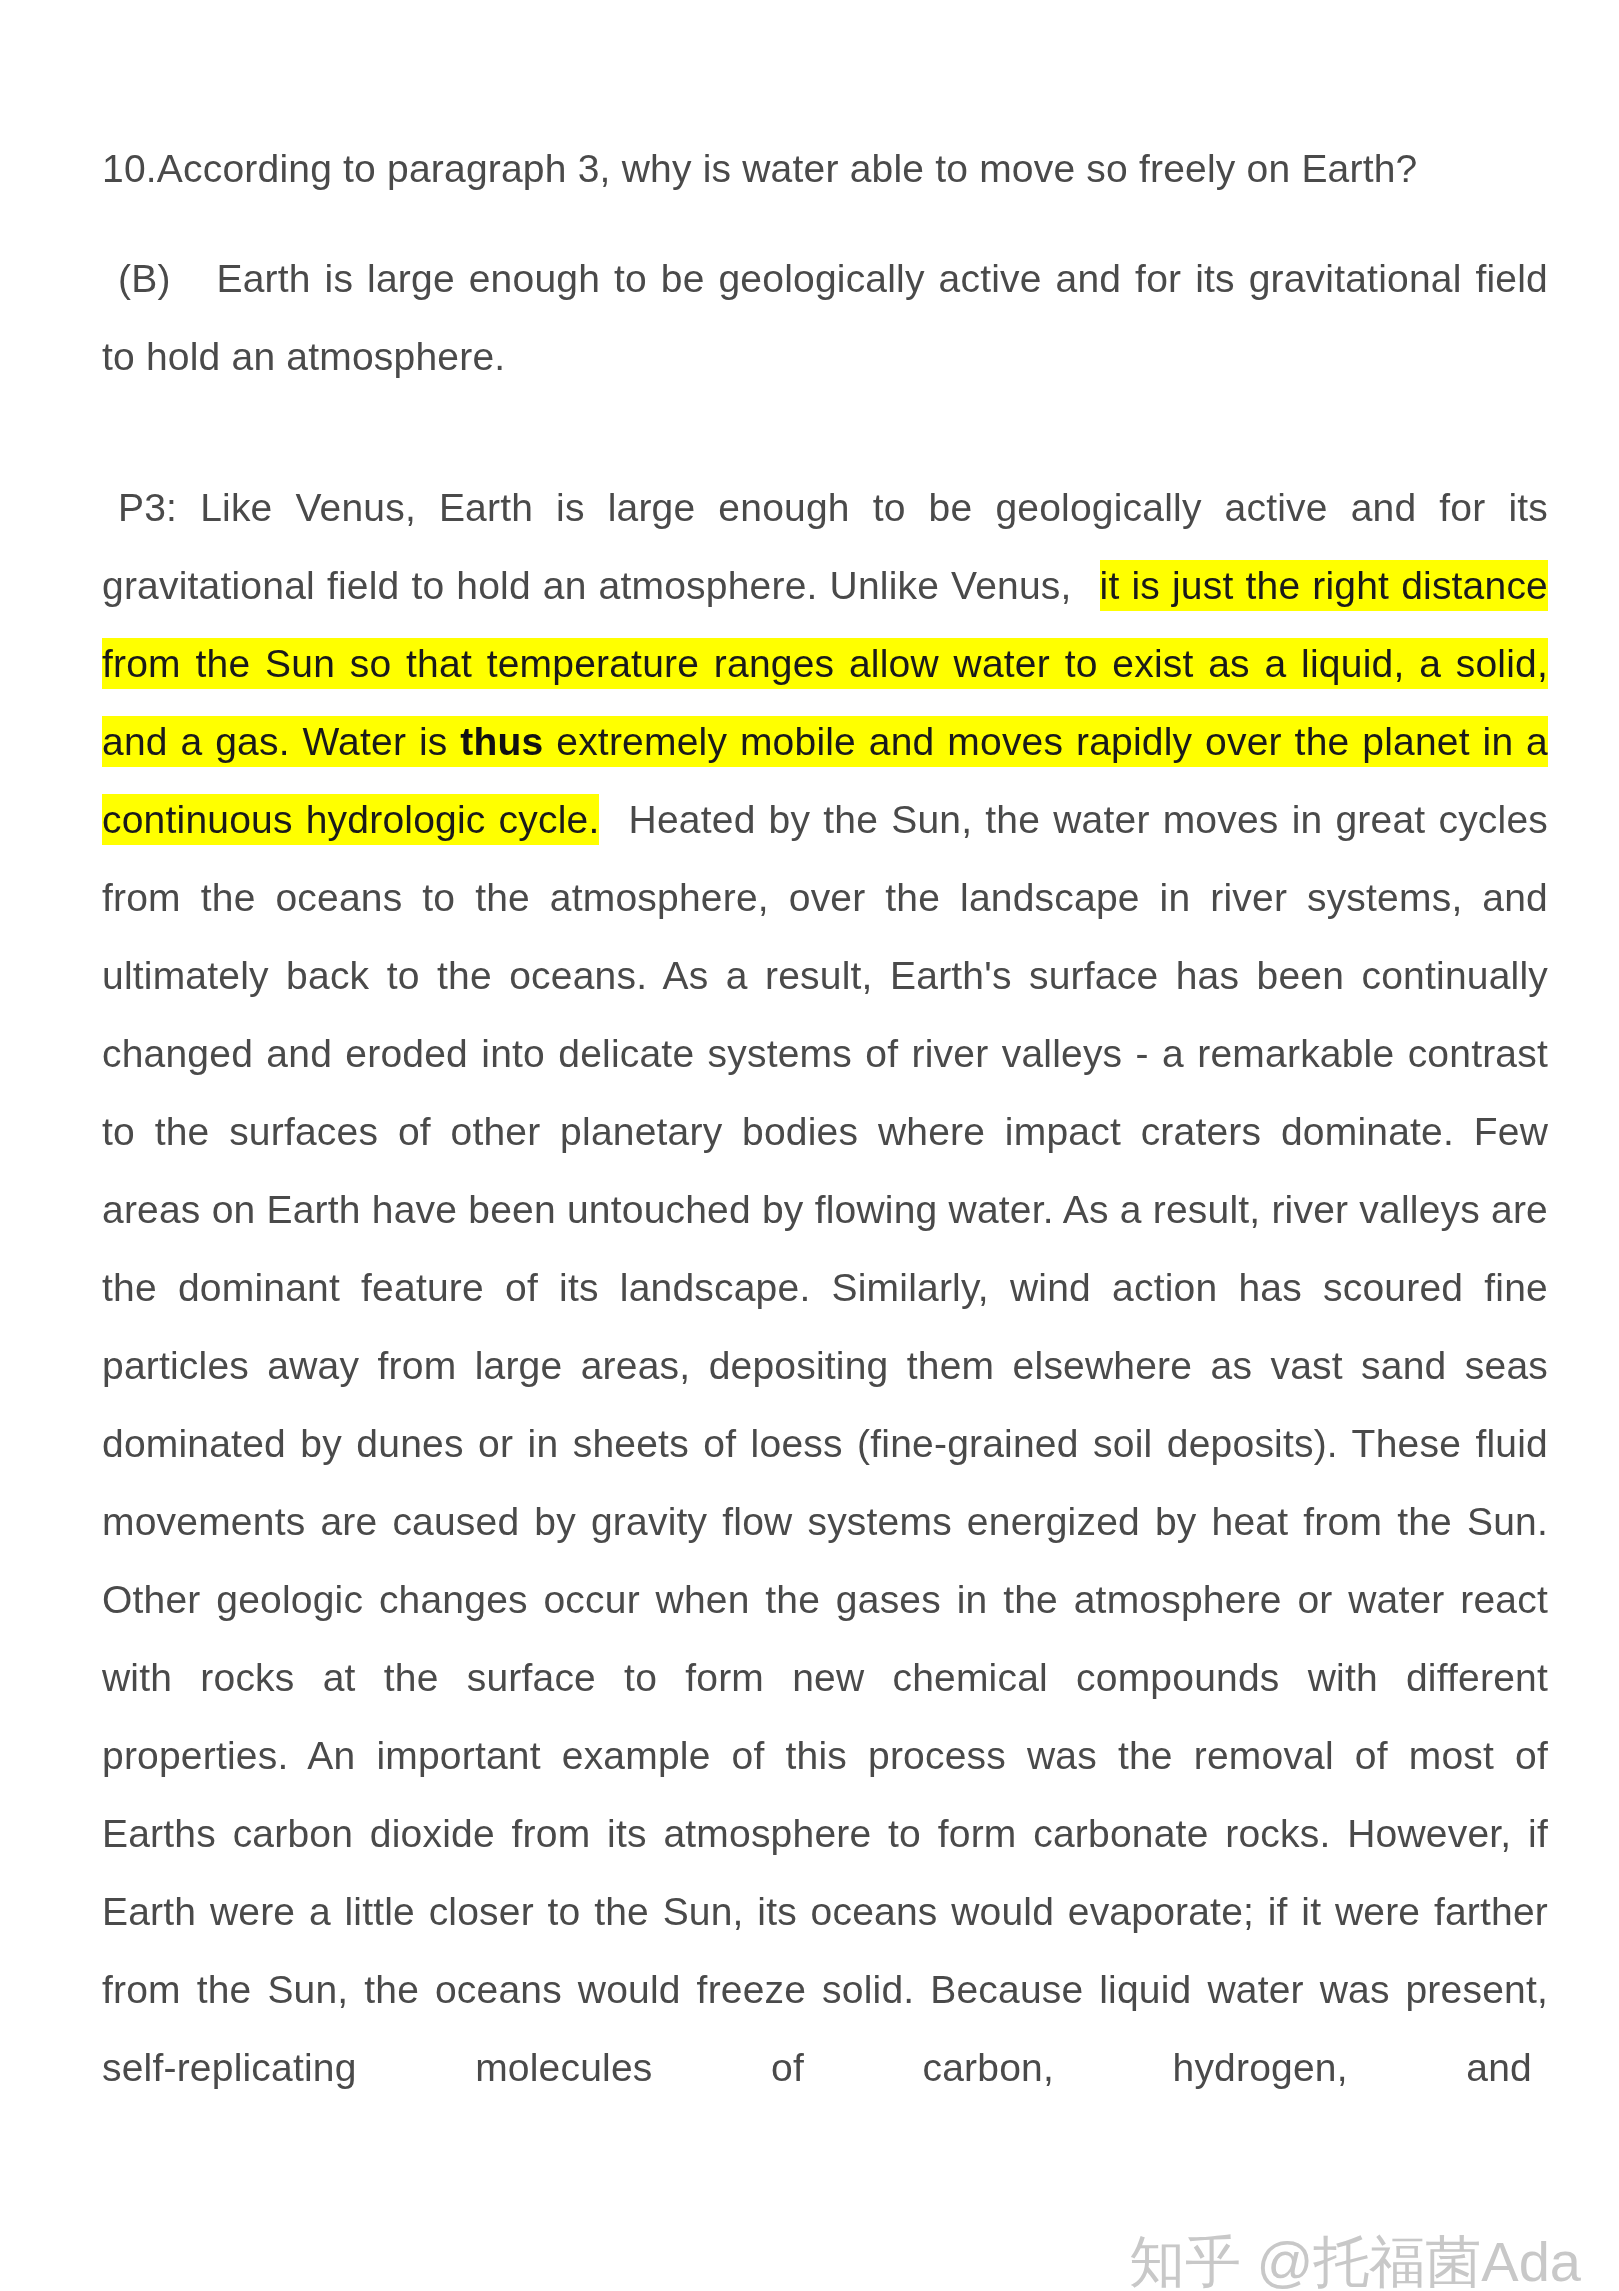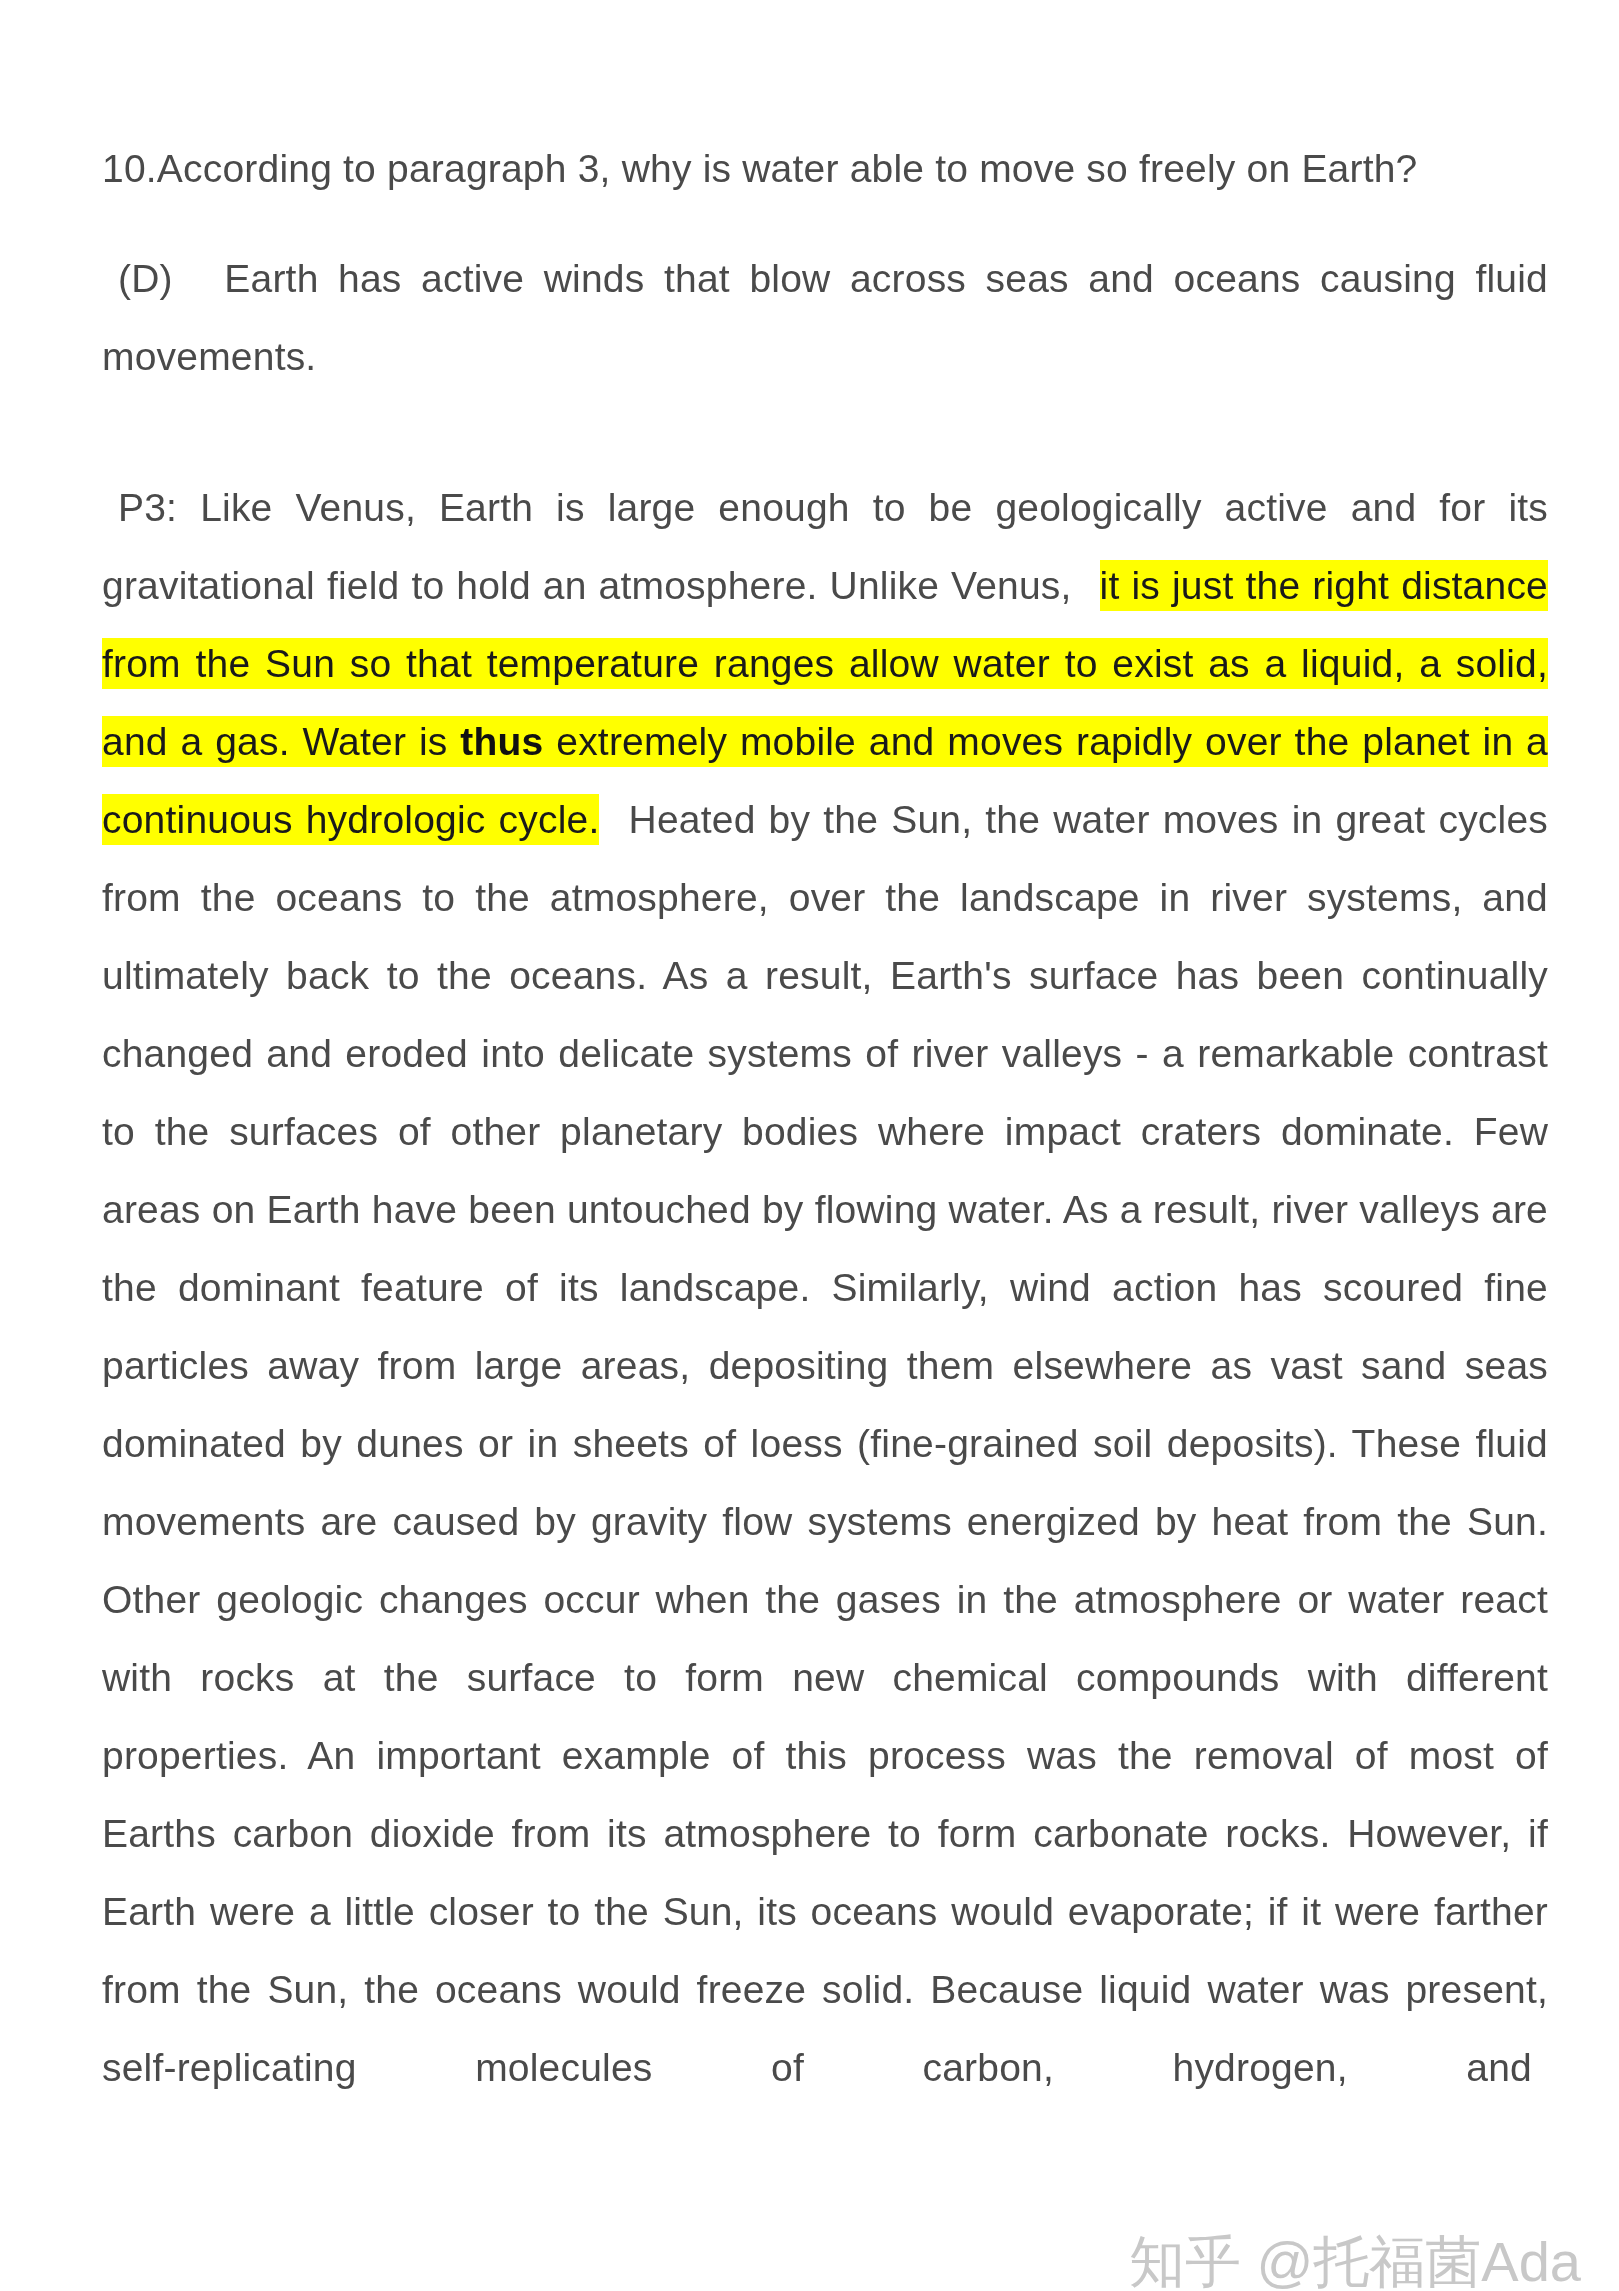--- a/index.html
+++ b/index.html
@@ -61,23 +61,23 @@
 </style>
 </head>
 <body>
 
 <div class="page">
   <div class="content">
 
     <p class="line">10.According to paragraph 3, why is water able to move so freely on Earth?</p>
 
 
+    <p class="line"><span>(B)</span> <span>Earth is large enough to be geologically active and for its gravitational field to hold an atmosphere.</span></p>
 
 
-    <p class="line"><span>(D)</span> <span>Earth has active winds that blow across seas and oceans causing fluid movements.</span></p>
 
     <p class="line passage"><span>P3: Like Venus, Earth is large enough to be geologically active and for its gravitational field to hold an atmosphere. Unlike Venus, </span><mark>it is just the right distance from the Sun so that temperature ranges allow water to exist as a liquid, a solid, and a gas. Water is </mark><mark class="hl-bold">thus</mark><mark> extremely mobile and moves rapidly over the planet in a continuous hydrologic cycle.</mark><span> Heated by the Sun, the water moves in great cycles from the oceans to the atmosphere, over the landscape in river systems, and ultimately back to the oceans. As a result, Earth's surface has been continually changed and eroded into delicate systems of river valleys - a remarkable contrast to the surfaces of other planetary bodies where impact craters dominate. Few areas on Earth have been untouched by flowing water. As a result, river valleys are the dominant feature of its landscape. Similarly, wind action has scoured fine particles away from large areas, depositing them elsewhere as vast sand seas dominated by dunes or in sheets of loess (fine-grained soil deposits). These fluid movements are caused by gravity flow systems energized by heat from the Sun. Other geologic changes occur when the gases in the atmosphere or water react with rocks at the surface to form new chemical compounds with different properties. An important example of this process was the removal of most of Earths carbon dioxide from its atmosphere to form carbonate rocks. However, if Earth were a little closer to the Sun, its oceans would evaporate; if it were farther from the Sun, the oceans would freeze solid. Because liquid water was present, self-replicating molecules of carbon, hydrogen, and</span></p>
 
   </div>
 
   <div class="watermark">知乎 @托福菌Ada</div>
 </div>
 
 
 </body></html>

